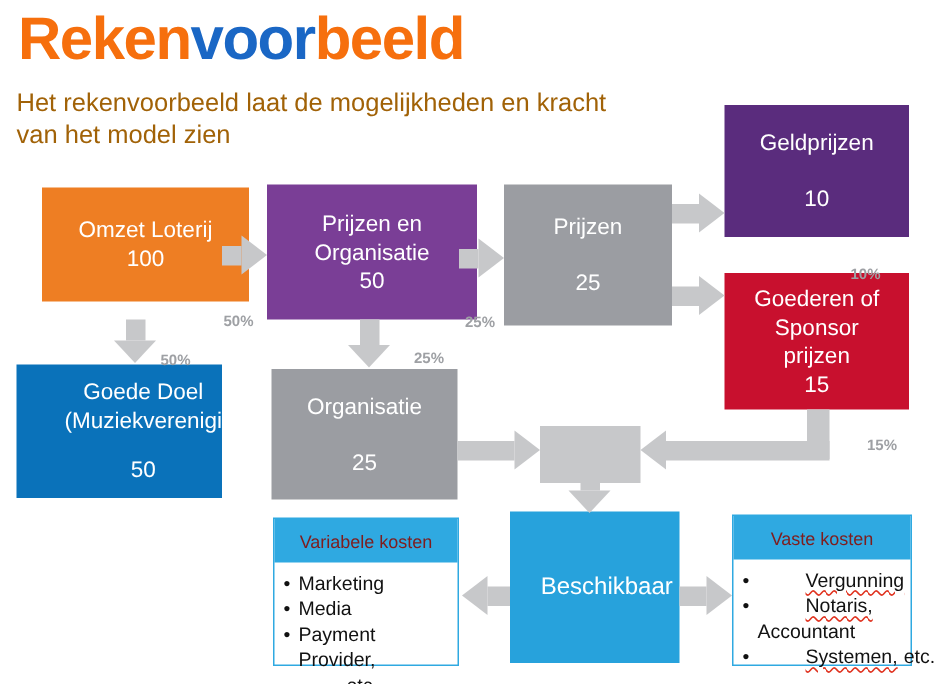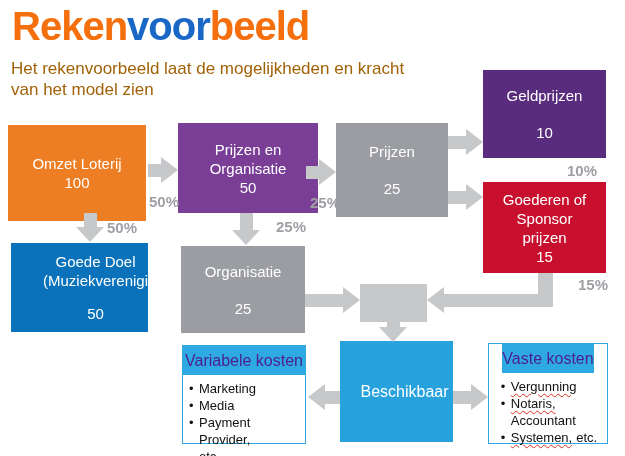--- a/index.html
+++ b/index.html
@@ -44,45 +44,45 @@
   
   .ar-r,.ar-l{position:absolute;display:flex;align-items:center;height:26px;}
   .ar-r .sh,.ar-l .sh{flex:1;height:13px;background:var(--arrow);}
   .ar-r .hd{width:0;height:0;border-top:13px solid transparent;border-bottom:13px solid transparent;border-left:17px solid var(--arrow);}
   .ar-l .hd{width:0;height:0;border-top:13px solid transparent;border-bottom:13px solid transparent;border-right:17px solid var(--arrow);}
   .ar-d{position:absolute;display:flex;flex-direction:column;align-items:center;width:28px;}
   .ar-d .sh{width:13px;flex:1;background:var(--arrow);}
   .ar-d .hd{width:0;height:0;border-left:14px solid transparent;border-right:14px solid transparent;border-top:15px solid var(--arrow);}
   .rect{position:absolute;background:var(--arrow);}
 
-  .pct{position:absolute;font-size:15px;font-weight:bold;color:var(--pct);}
+  .pct{position:absolute;font-size:10px;font-weight:bold;color:var(--pct);margin-top:16px;}
 
   
   .kbox{position:absolute;background:#ffffff;border:1px solid var(--header-light-blue);display:flex;flex-direction:column;}
-  .khead{background:var(--header-light-blue);color:#4c1d95;font-size:16px;height:29px;display:flex;align-items:center;justify-content:center;flex:none;}
+  .khead{background:var(--header-light-blue);color:#7f1d1d;font-size:12px;height:29px;display:flex;align-items:center;justify-content:center;flex:none;}
   .kbody{flex:1;padding:5px 4px 4px 6px;font-size:13px;line-height:17px;color:#111111;}
   .kitem{display:flex;}
   .bu{width:10px;flex:none;}
   .ktext{flex:1;}
-  .sq{text-decoration-line:underline;text-decoration-style:wavy;text-decoration-color:var(--squiggle);text-decoration-thickness:1px;text-underline-offset:2px;}
+  .sq{text-decoration-line:underline;text-decoration-style:wavy;text-decoration-color:var(--squiggle);text-decoration-thickness:1px;text-underline-offset:2px;margin-left:32px;}
   .w2{margin-left:4px;}
 </style>
 </head>
 <body>
 
 <div class="canvas">
 
   <h1 class="title"><span class="t-orange">Reken</span><span class="t-blue">voor</span><span class="t-orange">beeld</span></h1>
 
   <div class="subtitle">
     <div>Het rekenvoorbeeld laat de mogelijkheden en kracht</div>
     <div>van het model zien</div>
   </div>
 
-  <div class="box bg-orange" style="left:8px;top:125px;width:138px;height:96px;">
+  <div class="box bg-orange" style="left:28px;top:125px;width:138px;height:76px;">
     <div class="bl">Omzet Loterij</div>
     <div class="bl">100</div>
   </div>
 
   <div class="box bg-purple" style="left:178px;top:123px;width:140px;height:90px;">
     <div class="bl">Prijzen en</div>
     <div class="bl">Organisatie</div>
     <div class="bl">50</div>
   </div>
 
@@ -138,21 +138,21 @@
       <div class="kitem">
         <span class="bu">•</span>
         <div class="ktext">
           <div>Payment Provider,</div>
           <div><span class="sq">etc</span></div>
         </div>
       </div>
     </div>
   </div>
 
-  <div class="kbox" style="left:488px;top:343px;width:120px;height:101px;align-items:center;">
+  <div class="kbox" style="left:488px;top:343px;width:120px;height:101px;">
     <div class="khead">Vaste kosten</div>
     <div class="kbody">
       <div class="kitem">
         <span class="bu">•</span>
         <div class="ktext"><span class="sq">Vergunning</span></div>
       </div>
       <div class="kitem">
         <span class="bu">•</span>
         <div class="ktext">
           <div><span class="sq">Notaris,</span></div>

